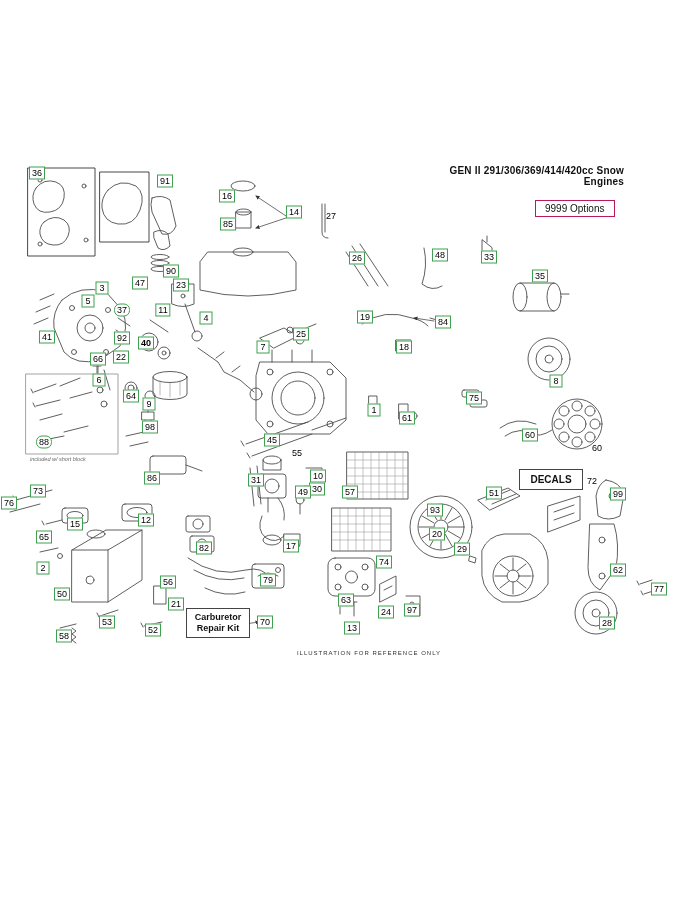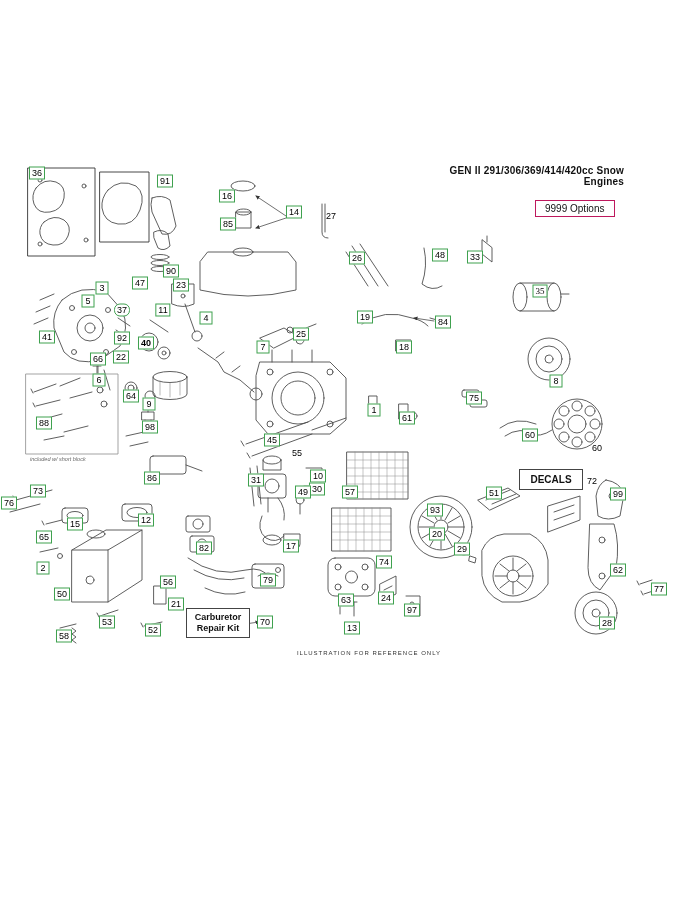--- a/index.html
+++ b/index.html
@@ -353,22 +353,22 @@
 
   <div class="labels-layer">
       <span class="part-label" style="left: 37px; top: 173px; text-align: right;">36</span>
       <span class="part-label" style="left: 165px; top: 181px;">91</span>
       <span class="part-label" style="left: 227px; top: 196px;">16</span>
       <span class="part-label" style="left: 228px; top: 224px;">85</span>
       <span class="part-label" style="left: 294px; top: 212px;">14</span>
       <span class="part-label plain" style="left: 331px; top: 216px;">27</span>
       <span class="part-label" style="left: 357px; top: 258px;">26</span>
       <span class="part-label" style="left: 440px; top: 255px;">48</span>
-      <span class="part-label" style="left: 475px; top: 257px;">33</span>
-      <span class="part-label" style="left: 540px; top: 291px; font-family: Liberation Serif, serif;">35</span>
+      <span class="part-label" style="left: 489px; top: 257px;">33</span>
+      <span class="part-label" style="left: 540px; top: 276px;">35</span>
       <span class="part-label" style="left: 171px; top: 271px;">90</span>
       <span class="part-label" style="left: 140px; top: 283px;">47</span>
       <span class="part-label" style="left: 181px; top: 285px;">23</span>
       <span class="part-label" style="left: 102px; top: 288px;">3</span>
       <span class="part-label" style="left: 88px; top: 301px;">5</span>
       <span class="part-label" style="left: 163px; top: 310px;">11</span>
       <span class="part-label" style="left: 122px; top: 310px; border-radius: 6px;">37</span>
       <span class="part-label" style="left: 206px; top: 318px;">4</span>
       <span class="part-label" style="left: 365px; top: 317px;">19</span>
       <span class="part-label" style="left: 443px; top: 322px;">84</span>
@@ -380,21 +380,21 @@
       <span class="part-label" style="left: 404px; top: 347px;">18</span>
       <span class="part-label" style="left: 121px; top: 357px;">22</span>
       <span class="part-label" style="left: 98px; top: 359px;">66</span>
       <span class="part-label" style="left: 99px; top: 380px;">6</span>
       <span class="part-label" style="left: 556px; top: 381px;">8</span>
       <span class="part-label" style="left: 131px; top: 396px;">64</span>
       <span class="part-label" style="left: 474px; top: 398px;">75</span>
       <span class="part-label" style="left: 149px; top: 404px;">9</span>
       <span class="part-label" style="left: 374px; top: 410px;">1</span>
       <span class="part-label" style="left: 407px; top: 418px;">61</span>
-      <span class="part-label" style="left: 44px; top: 423px;">88</span>
+      <span class="part-label" style="left: 44px; top: 442px; border-radius: 6px;">88</span>
       <span class="part-label" style="left: 150px; top: 427px;">98</span>
       <span class="part-label" style="left: 530px; top: 435px;">60</span>
       <span class="part-label plain" style="left: 597px; top: 448px;">60</span>
       <span class="part-label" style="left: 272px; top: 440px;">45</span>
       <span class="part-label plain" style="left: 297px; top: 453px;">55</span>
       <span class="part-label" style="left: 152px; top: 478px;">86</span>
       <span class="part-label" style="left: 256px; top: 480px;">31</span>
       <span class="part-label" style="left: 318px; top: 476px;">10</span>
       <span class="part-label" style="left: 317px; top: 489px;">30</span>
       <span class="part-label plain" style="left: 592px; top: 481px;">72</span>
@@ -413,21 +413,21 @@
       <span class="part-label" style="left: 204px; top: 548px;">82</span>
       <span class="part-label" style="left: 462px; top: 549px;">29</span>
       <span class="part-label" style="left: 384px; top: 562px;">74</span>
       <span class="part-label" style="left: 43px; top: 568px;">2</span>
       <span class="part-label" style="left: 618px; top: 570px;">62</span>
       <span class="part-label" style="left: 168px; top: 582px;">56</span>
       <span class="part-label" style="left: 268px; top: 580px;">79</span>
       <span class="part-label" style="left: 659px; top: 589px;">77</span>
       <span class="part-label" style="left: 62px; top: 594px;">50</span>
       <span class="part-label" style="left: 346px; top: 600px;">63</span>
-      <span class="part-label" style="left: 386px; top: 598px;">24</span>
+      <span class="part-label" style="left: 386px; top: 612px;">24</span>
       <span class="part-label" style="left: 176px; top: 604px;">21</span>
       <span class="part-label" style="left: 412px; top: 610px;">97</span>
       <span class="part-label" style="left: 107px; top: 622px;">53</span>
       <span class="part-label" style="left: 265px; top: 622px;">70</span>
       <span class="part-label" style="left: 607px; top: 623px;">28</span>
       <span class="part-label" style="left: 153px; top: 630px;">52</span>
       <span class="part-label" style="left: 352px; top: 628px;">13</span>
       <span class="part-label" style="left: 64px; top: 636px;">58</span>
     </div>
 

